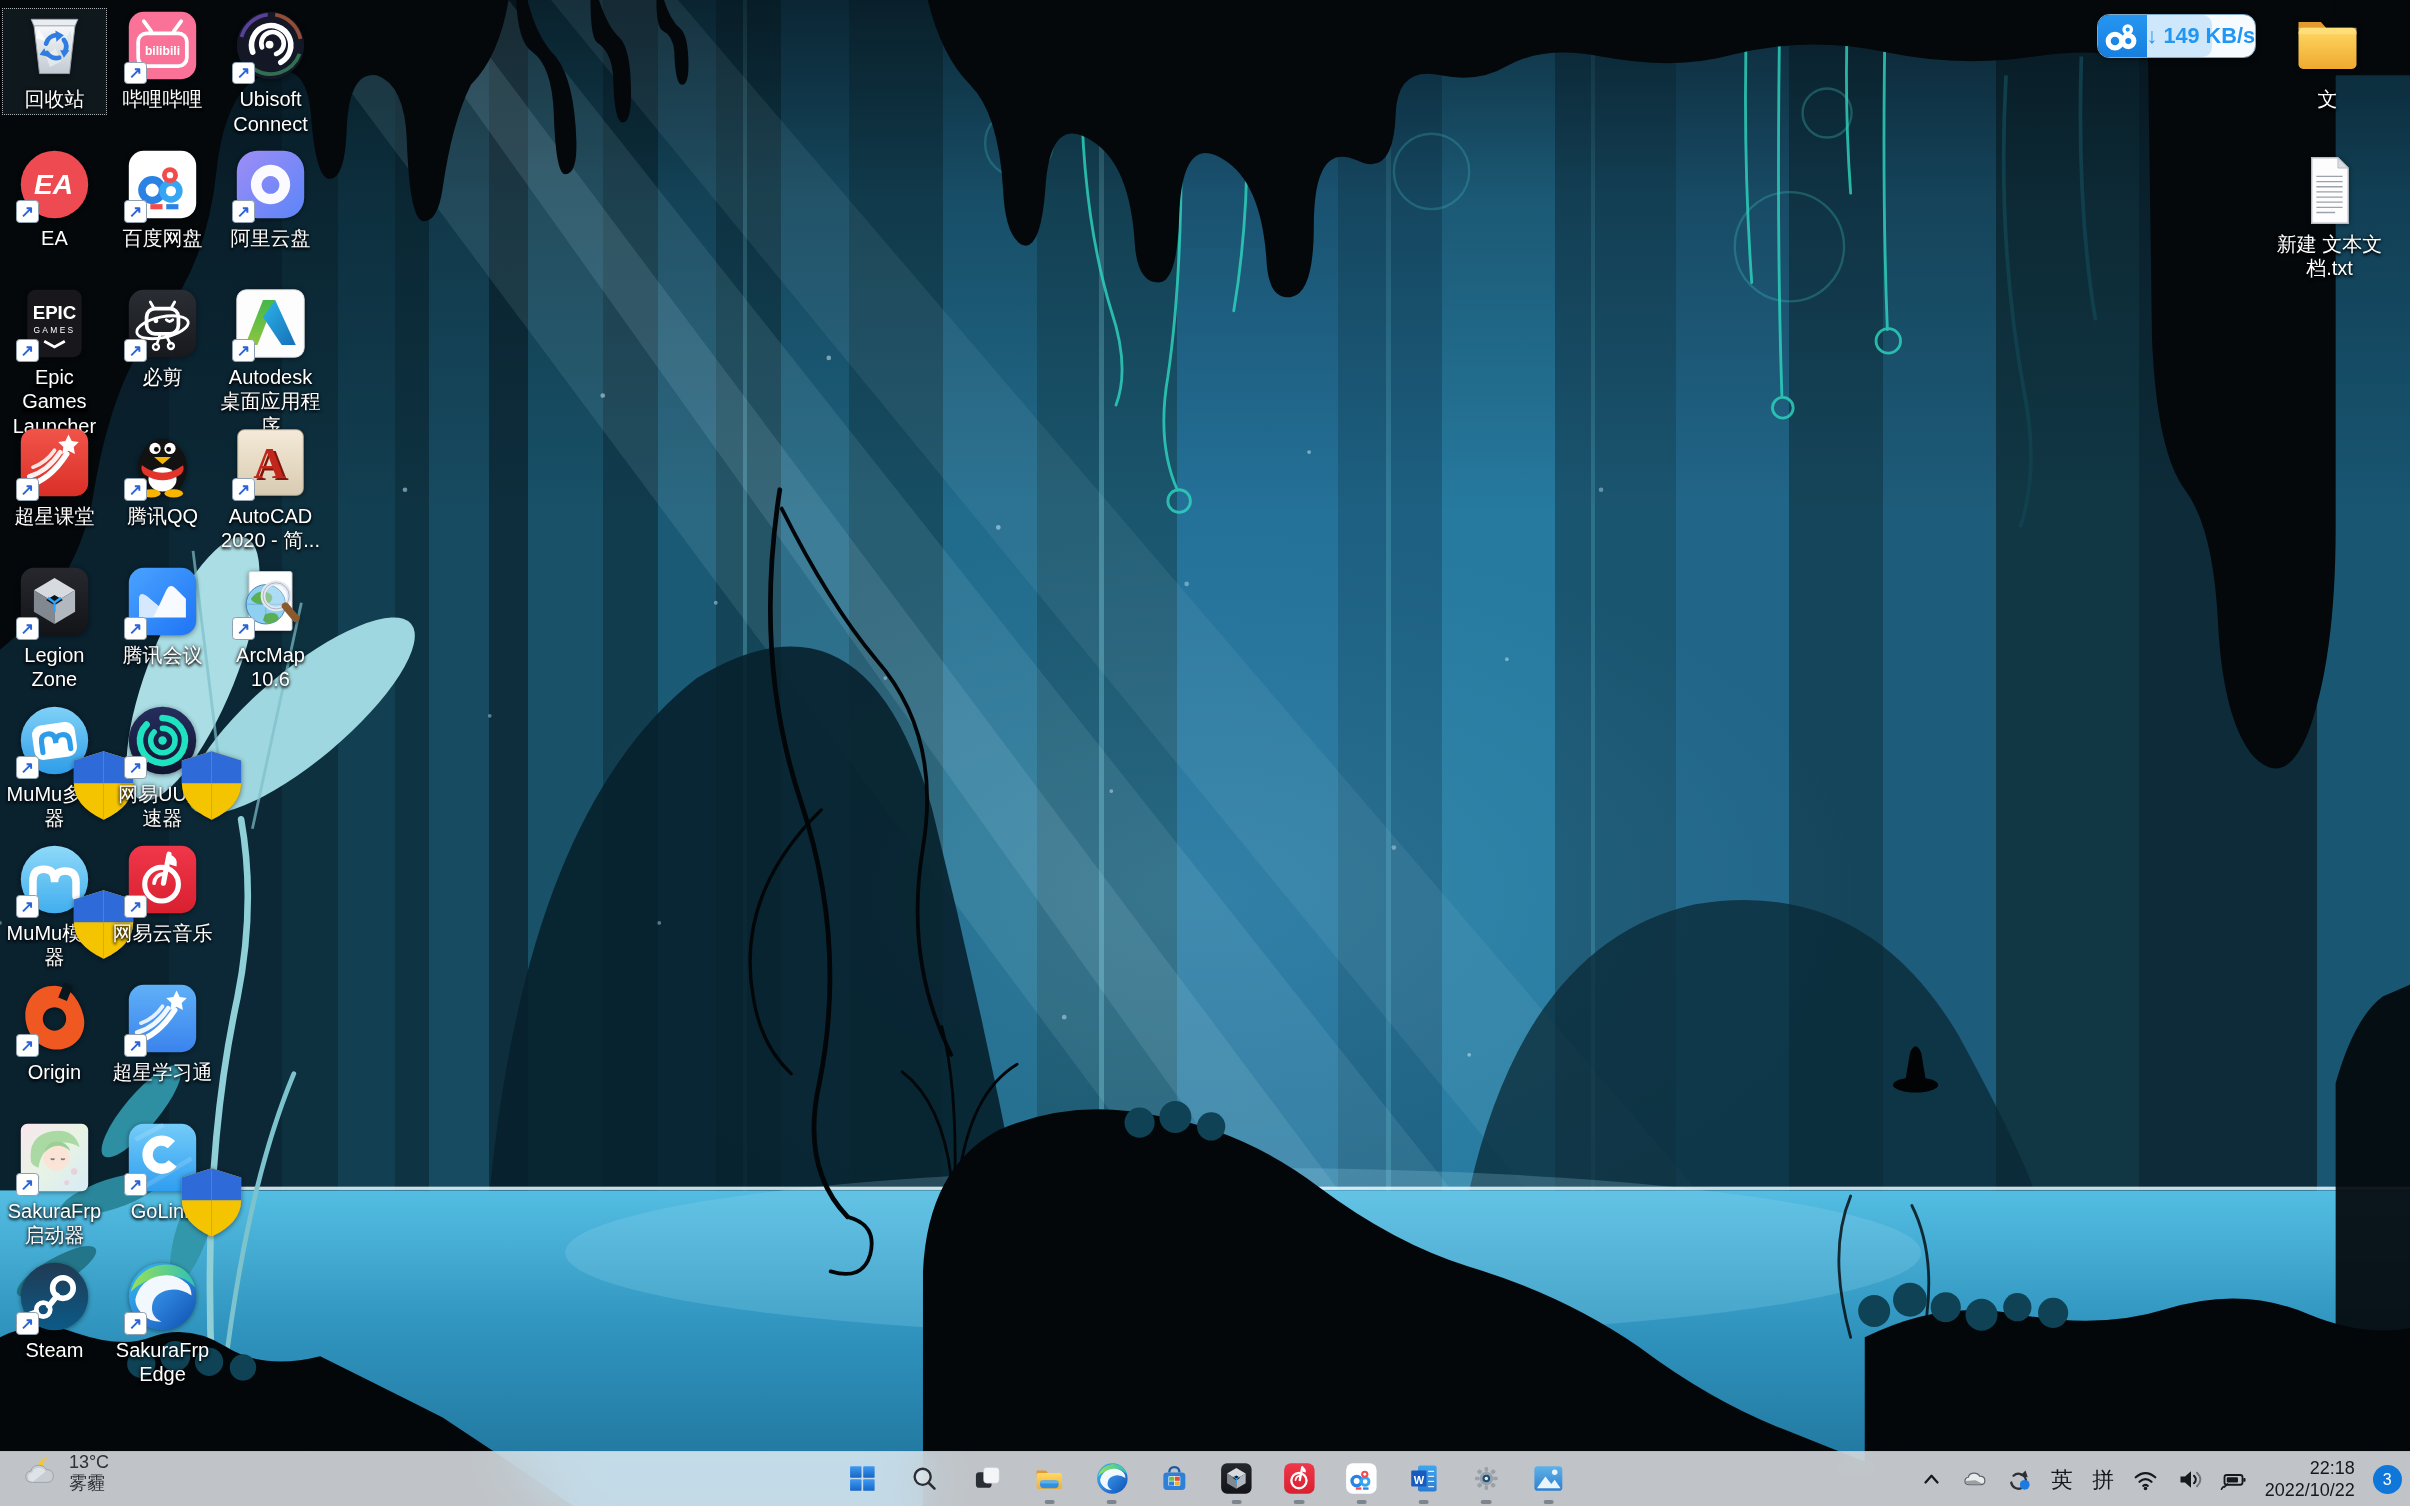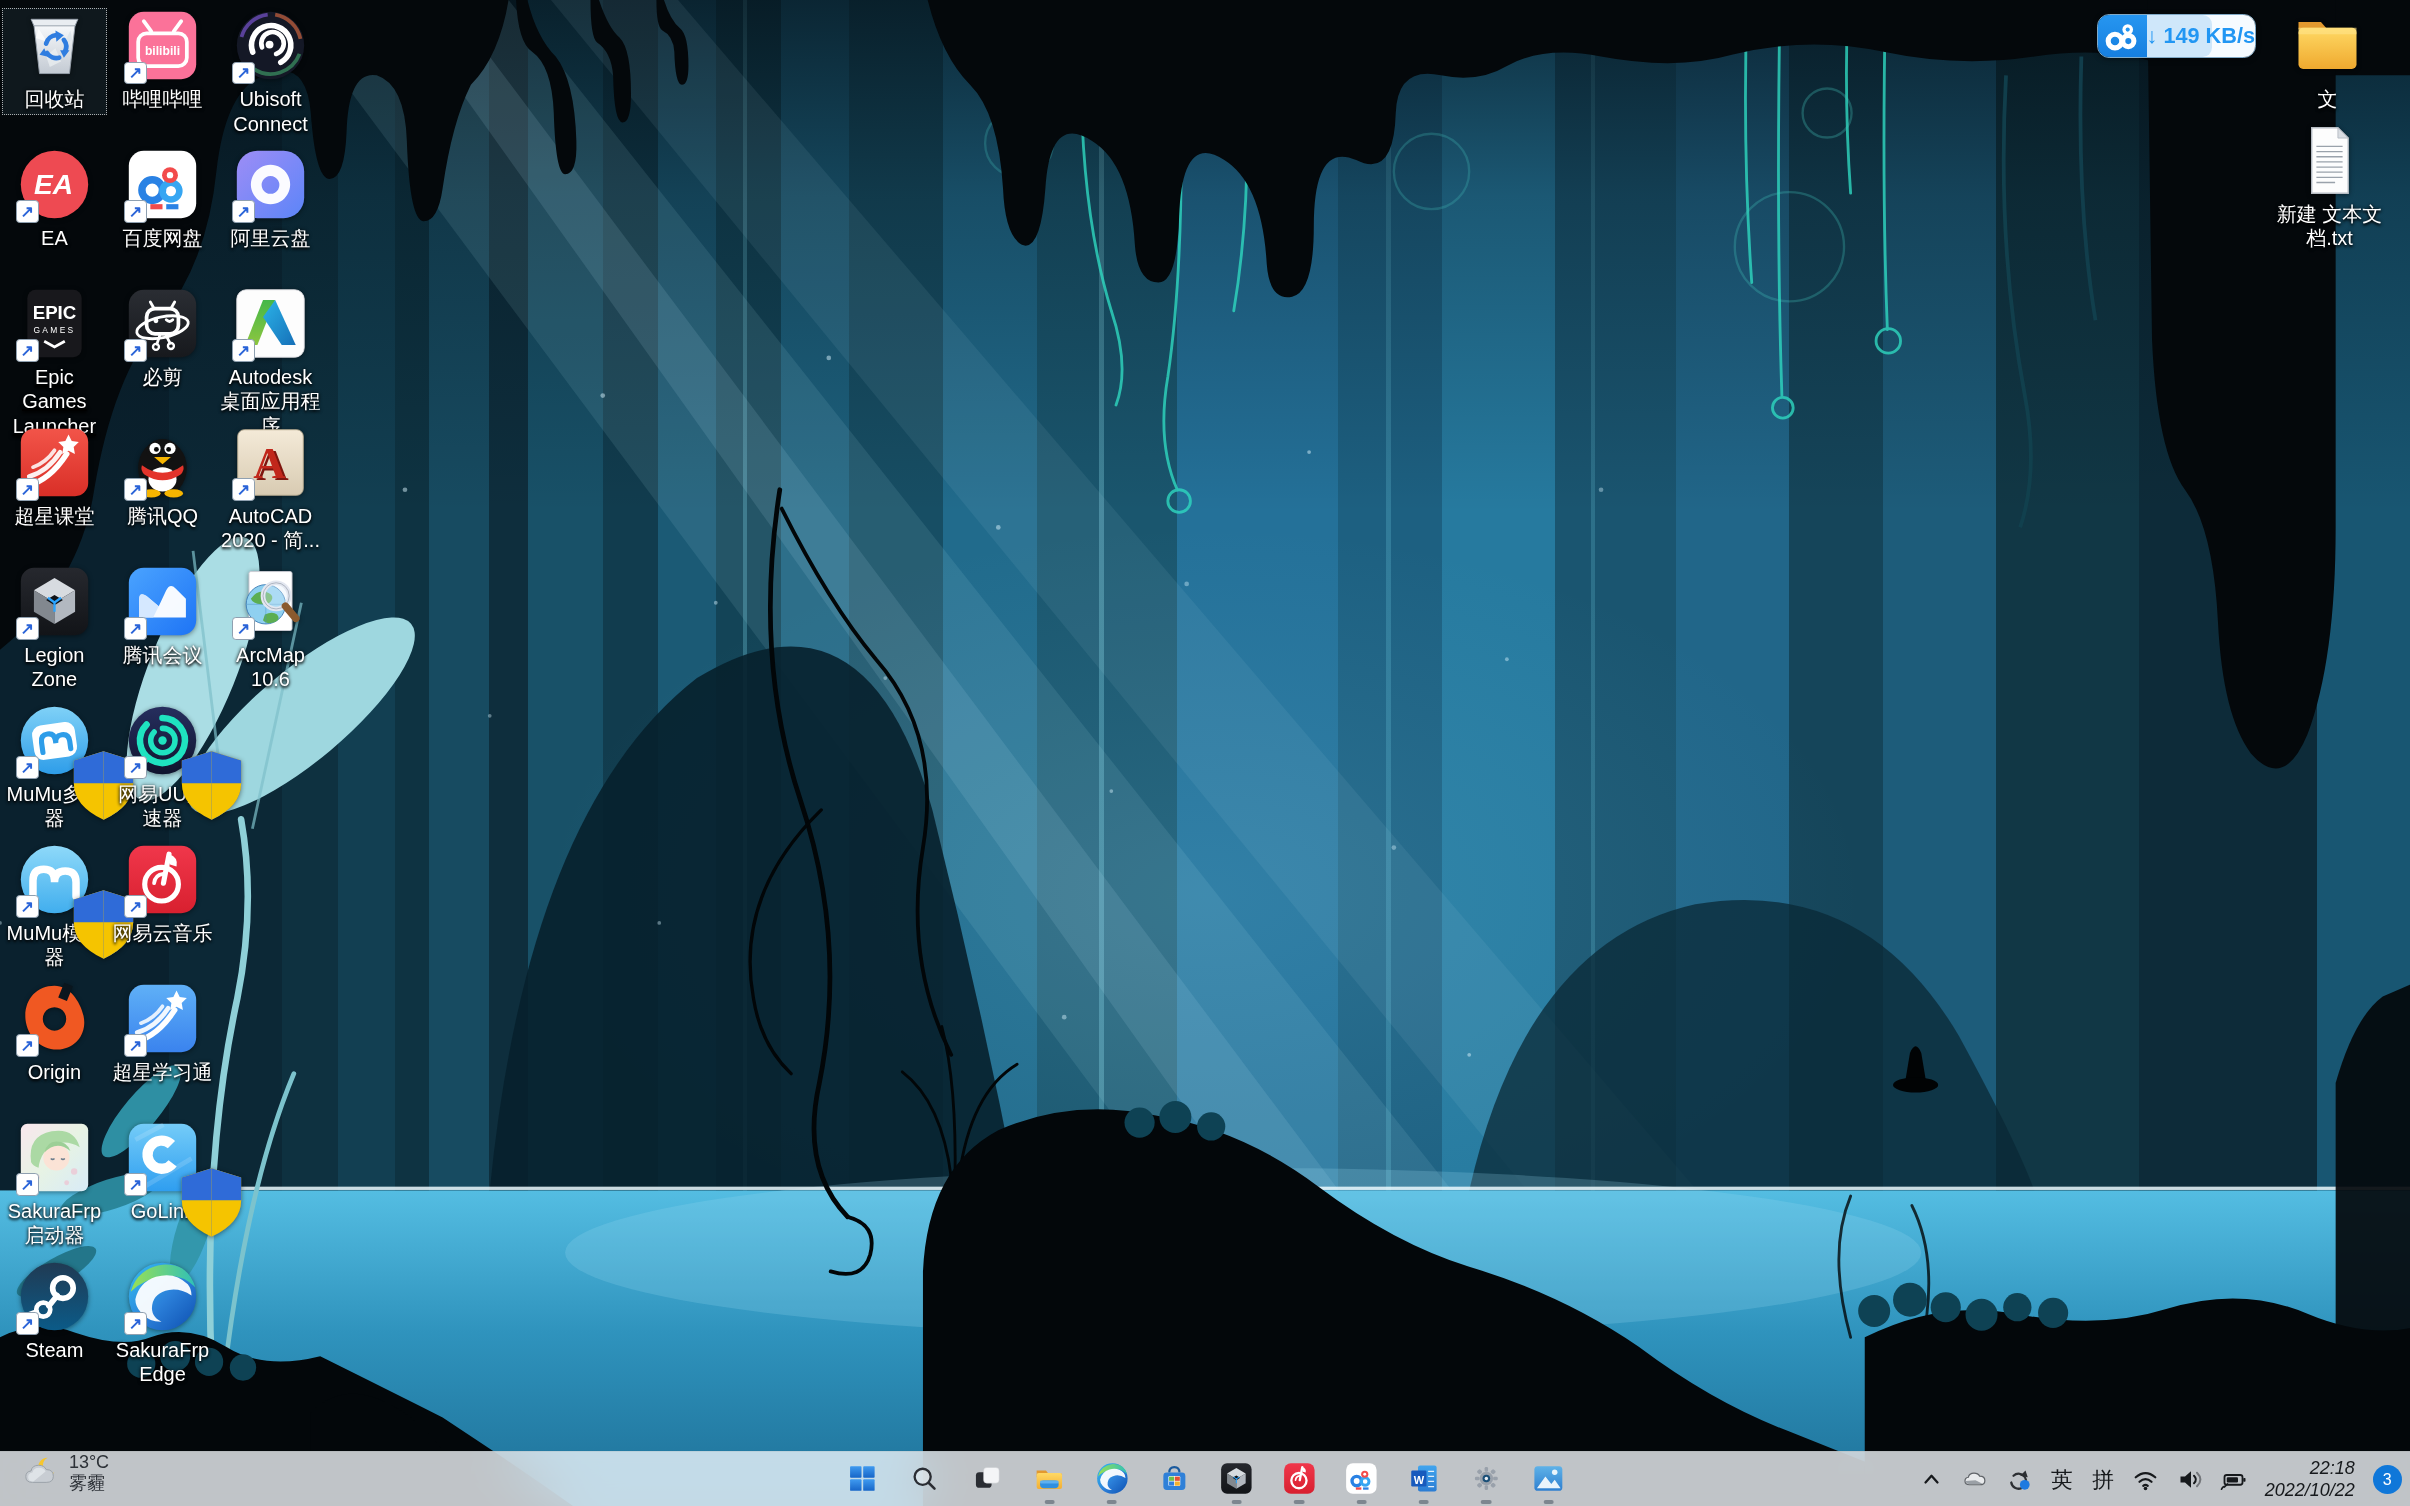--- a/index.html
+++ b/index.html
@@ -67,21 +67,21 @@
   .tb-left svg{ width:38px; height:38px; }
   .tb-weather-txt{ font-size:18px; line-height:21px; color:#2d3238; }
   .tb-center{ position:absolute; left:50%; top:0; transform:translateX(-50%); height:100%; display:flex; align-items:center; gap:10.4px; }
   .tb-btn{ position:relative; width:52px; height:52px; border-radius:7.5px; display:flex; align-items:center; justify-content:center; cursor:pointer; }
   .tb-btn svg{ width:33px; height:33px; }
   .tb-dot{ position:absolute; bottom:1.9px; left:50%; transform:translateX(-50%); width:10.4px; height:3.8px; border-radius:2.8px; background:#7d868f; }
   .tb-right{ position:absolute; right:9.4px; top:0; height:100%; display:flex; align-items:center; gap:14px; }
   .tray-ic{ width:30px; height:30px; display:flex; align-items:center; justify-content:center; cursor:pointer; }
   .tray-ic svg{ width:27px; height:27px; }
   .tray-txt{ font-size:21.7px; color:#16191c; cursor:pointer; padding:0 2.8px; }
-  .tb-clock{ text-align:right; font-size:18px; line-height:21.7px; color:#16191c; cursor:pointer; padding:0 1.9px;font-style:italic; }
+  .tb-clock{ text-align:right; font-size:18px; line-height:21.7px; color:#16191c; cursor:pointer; padding:0 1.9px; }
   .tb-badge{
     width:29px; height:29px; border-radius:50%; background:#0f77d9; color:#fff; font-size:16px;
     display:flex; align-items:center; justify-content:center; cursor:pointer; margin-left:1.9px;
   }
 </style>
 </head>
 <body>
 
 <div class="wp-stripes"></div>
 <svg class="wp-svg" viewBox="0 0 2560 1600">
@@ -730,21 +730,21 @@
           </linearGradient>
         </defs>
     <path d="M8,14 h24 l7,8 h-31 Z" fill="#e2992f"></path>
         <rect x="8" y="20" width="62" height="44" rx="5" fill="url(#fdG)"></rect>
     <rect x="8" y="20" width="62" height="7" fill="#ffe48a" opacity=".6"></rect>
       </svg>
   </div>
   <div class="lbl">文</div>
 </div>
 
-<div class="fl-item" style="left:2271px; top:124px; width:117px;">
+<div class="fl-item" style="left:2271px; top:154px; width:117px;">
   <div class="ic">
     <svg viewBox="0 0 78 78">
         <path d="M20,4 h28 l11,11 v59 h-39 Z" fill="#fdfdfd" stroke="#b6bcc3" stroke-width="1.5"></path>
     <path d="M48,4 l11,11 h-11 Z" fill="#d9dde2" stroke="#b6bcc3" stroke-width="1"></path>
     <g stroke="#9aa2ab" stroke-width="1.4">
           <path d="M25,24 h28 M25,29.5 h28 M25,35 h28 M25,40.5 h28 M25,46 h28 M25,51.5 h28 M25,57 h28 M25,62.5 h20"></path>
         </g>
       </svg>
   </div>
   <div class="lbl">新建 文本文档.txt</div>

